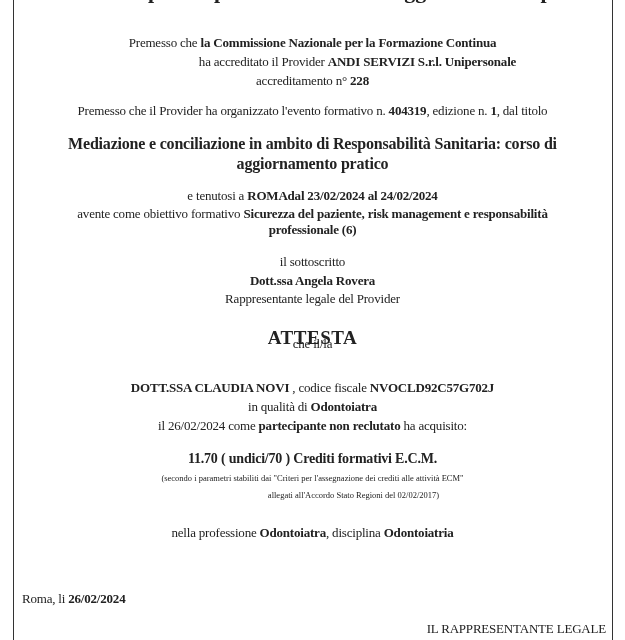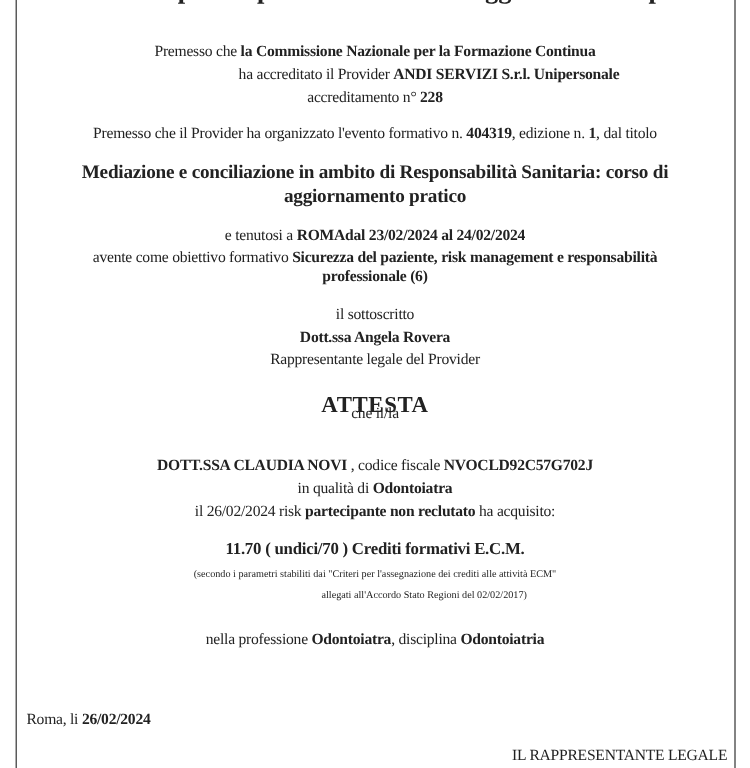--- a/index.html
+++ b/index.html
@@ -114,21 +114,21 @@
 <div class="line attesta" style="top:327px;">ATTESTA</div>
 <div class="line" style="top:336px;">che il/la</div>
 
 <div class="line" style="top:380px;">
   <b>DOTT.SSA CLAUDIA NOVI</b><span> , codice fiscale </span><b>NVOCLD92C57G702J</b>
 </div>
 <div class="line" style="top:399px;">
   <span>in qualità di </span><b>Odontoiatra</b>
 </div>
 <div class="line" style="top:418px;">
-  <span>il </span><span>26/02/2024</span><span> risk </span><b>partecipante non reclutato</b><span> ha acquisito:</span>
+  <span>il </span><span>26/02/2024</span><span> come </span><b>partecipante non reclutato</b><span> ha acquisito:</span>
 </div>
 
 <div class="line credits" style="top:450px;">11.70 ( undici/70 ) Crediti formativi E.C.M.</div>
 <div class="line small" style="top:472px;">(secondo i parametri stabiliti dai "Criteri per l'assegnazione dei crediti alle attività ECM"</div>
 <div class="line small" style="top:489px;margin-left:41px;">allegati all'Accordo Stato Regioni del 02/02/2017)</div>
 
 <div class="line" style="top:525px;">
   <span>nella professione </span><b>Odontoiatra</b><span>, disciplina </span><b>Odontoiatria</b>
 </div>
 

